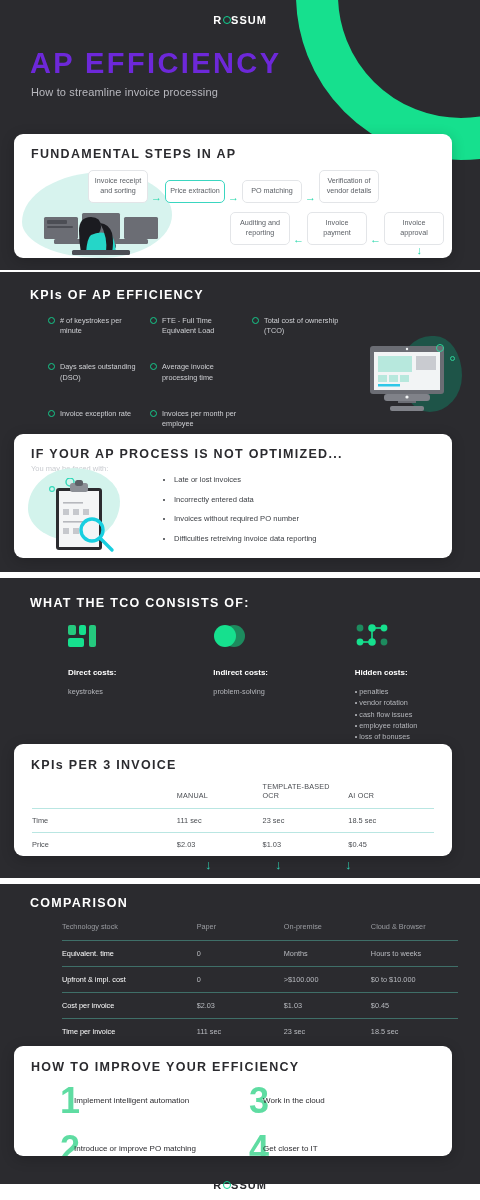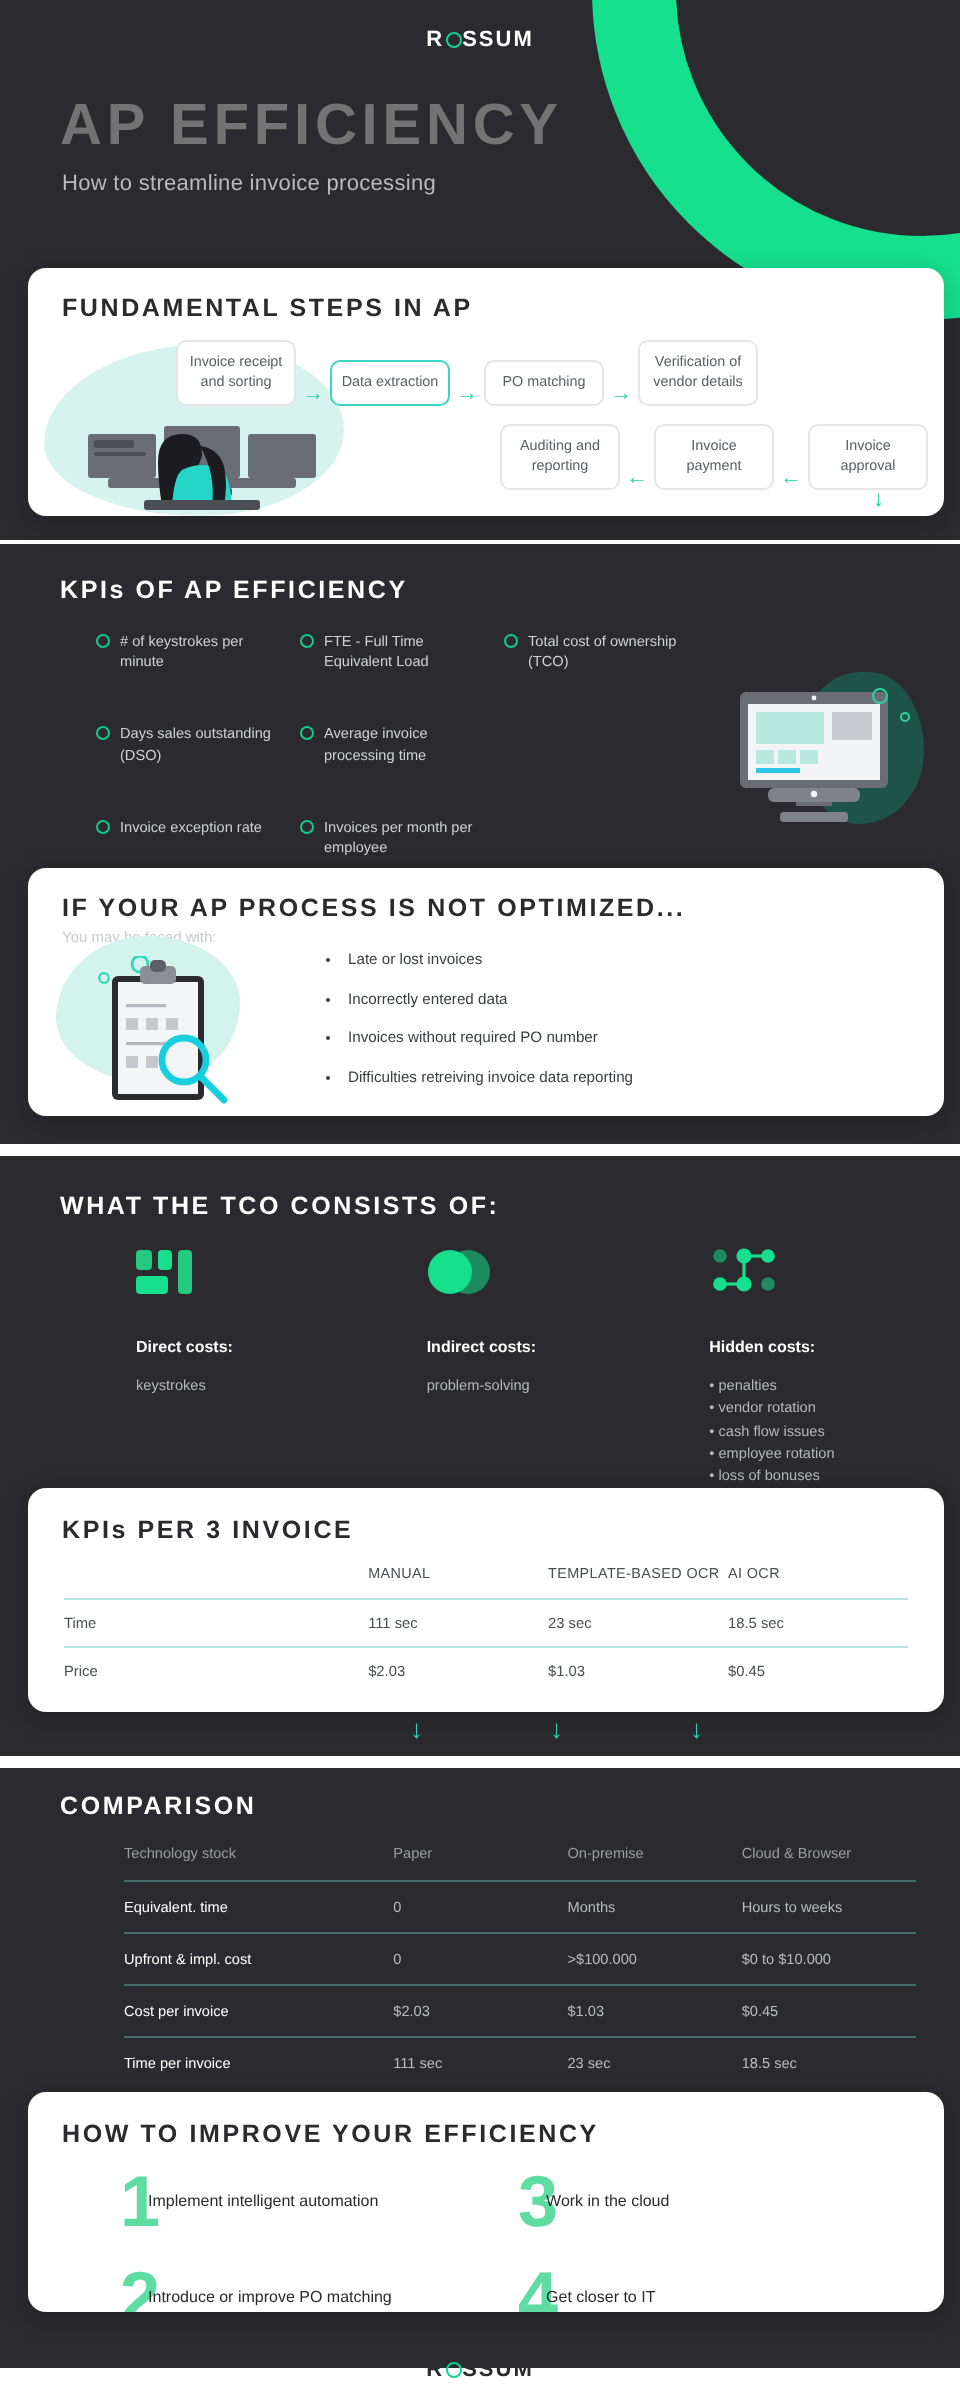--- a/index.html
+++ b/index.html
@@ -48,34 +48,34 @@
   .hero-arc {
     position: absolute;
     top: -170px; left: 296px;
     width: 330px; height: 330px;
     border-radius: 50%;
     border: 42px solid #16e08e;
     z-index: 2;
   }
   .hero-title {
     position: absolute; top: 47px; left: 30px;
-    font-size: 29px; font-weight: bold; color: #737373;
+    font-size: 29px; font-weight: bold; color: #6d28d9;
     letter-spacing: 2.4px;
     z-index: 5;
   }
   .hero-sub {
     position: absolute; top: 86px; left: 31px;
     font-size: 11px; color: #b9b9bf; letter-spacing: .15px;
     z-index: 5;
   }
 
   
   .card {
     position: absolute;
-    left: 14px; right: 8px;
+    left: 14px; right: 28px;
     background: #ffffff;
     border-radius: 9px;
     box-shadow: 0 3px 14px rgba(0,0,0,.20);
     z-index: 4;
     overflow: hidden;
   }
   .card-title {
     font-size: 12.5px; font-weight: bold; color: #2b2b2f;
     letter-spacing: 1.3px;
   }
@@ -281,21 +281,21 @@
       <path d="M47 56 q12 -22 12 -26 q0 -10 -10 -10 q-12 0 -12 14 q0 10 2 22 z" fill="#1b1b20"></path>
       <path d="M49 38 q10 -5 20 0 q4 3 5 18 h-30 q1 -15 5 -18z" fill="#25d6c8"></path>
       <path d="M58 26 q9 1 12 10 q2 9 0 20 l-6 0 q2 -16 -6 -30z" fill="#1b1b20"></path>
       <rect x="30" y="53" width="58" height="5" rx="1.5" fill="#4c4e55"></rect>
     </svg>
 
     <div class="flow-wrap">
       <div class="flow-row r1">
         <div class="fbox">Invoice receipt and sorting</div>
         <div class="arrow-r">→</div>
-        <div class="fbox hl">Data extraction</div>
+        <div class="fbox hl">Price extraction</div>
         <div class="arrow-r">→</div>
         <div class="fbox">PO matching</div>
         <div class="arrow-r">→</div>
         <div class="fbox">Verification of vendor details</div>
       </div>
       <div class="flow-row r2">
         <div class="fbox">Auditing and reporting</div>
         <div class="arrow-l">←</div>
         <div class="fbox">Invoice payment</div>
         <div class="arrow-l">←</div>

